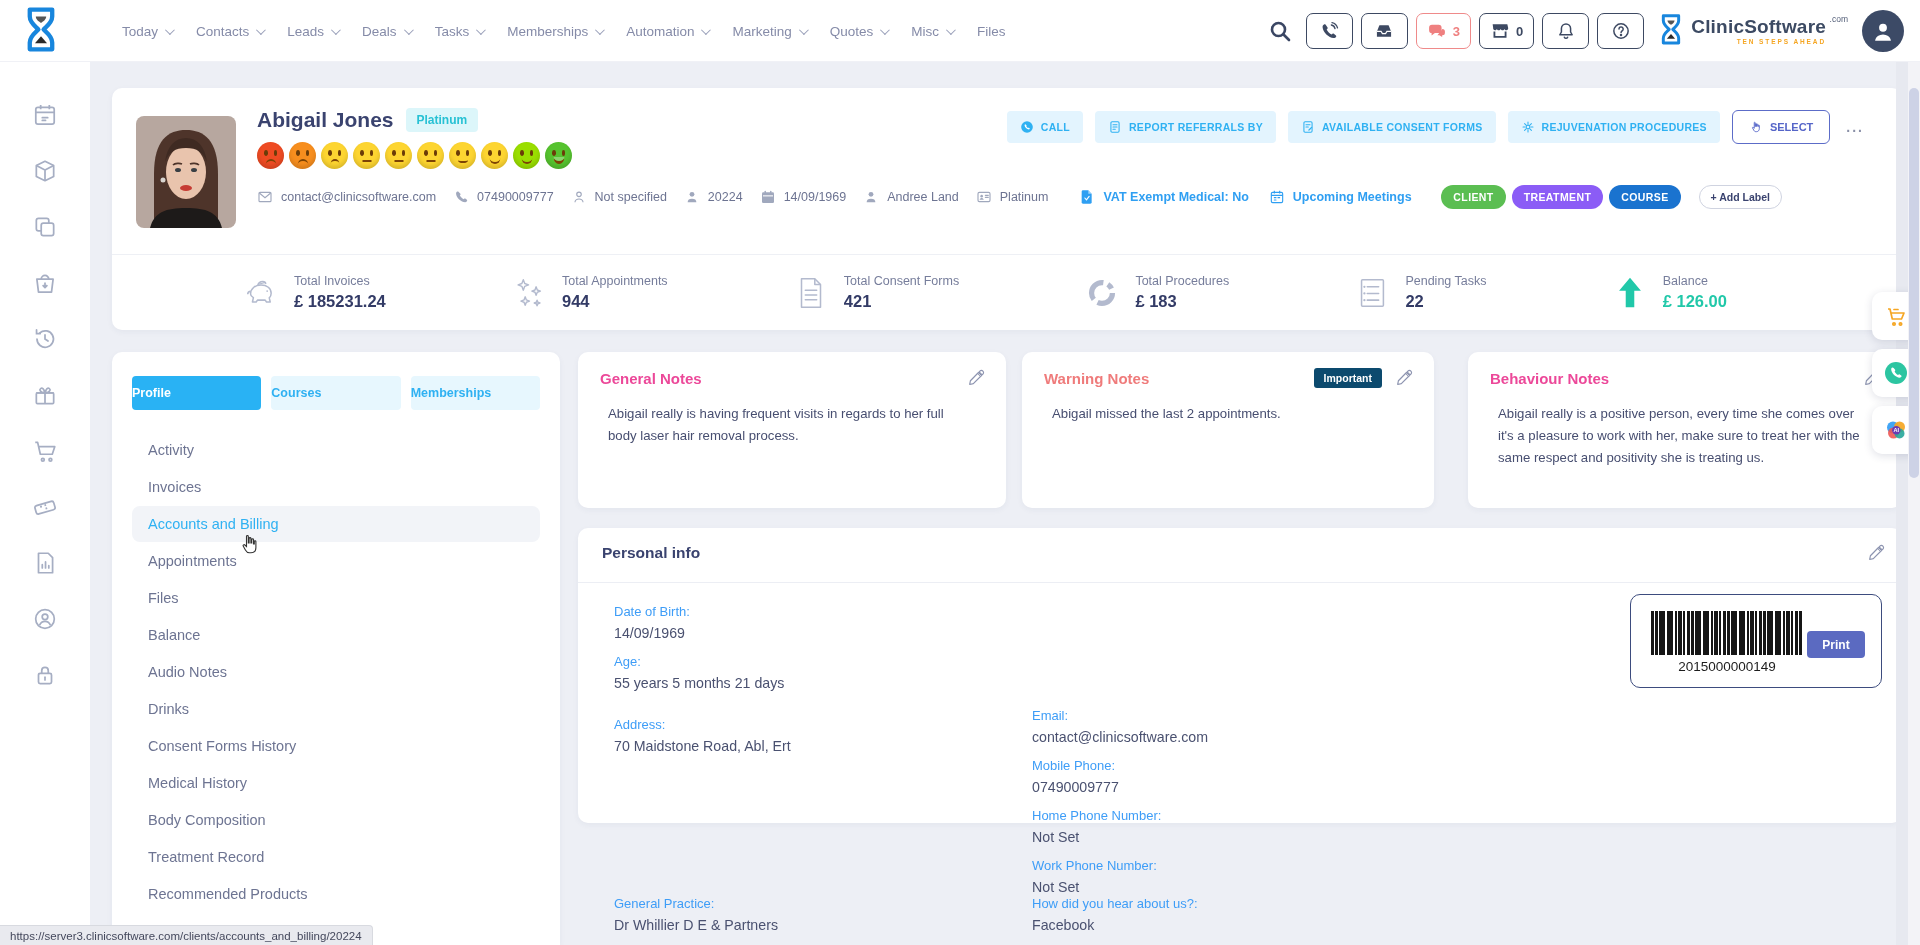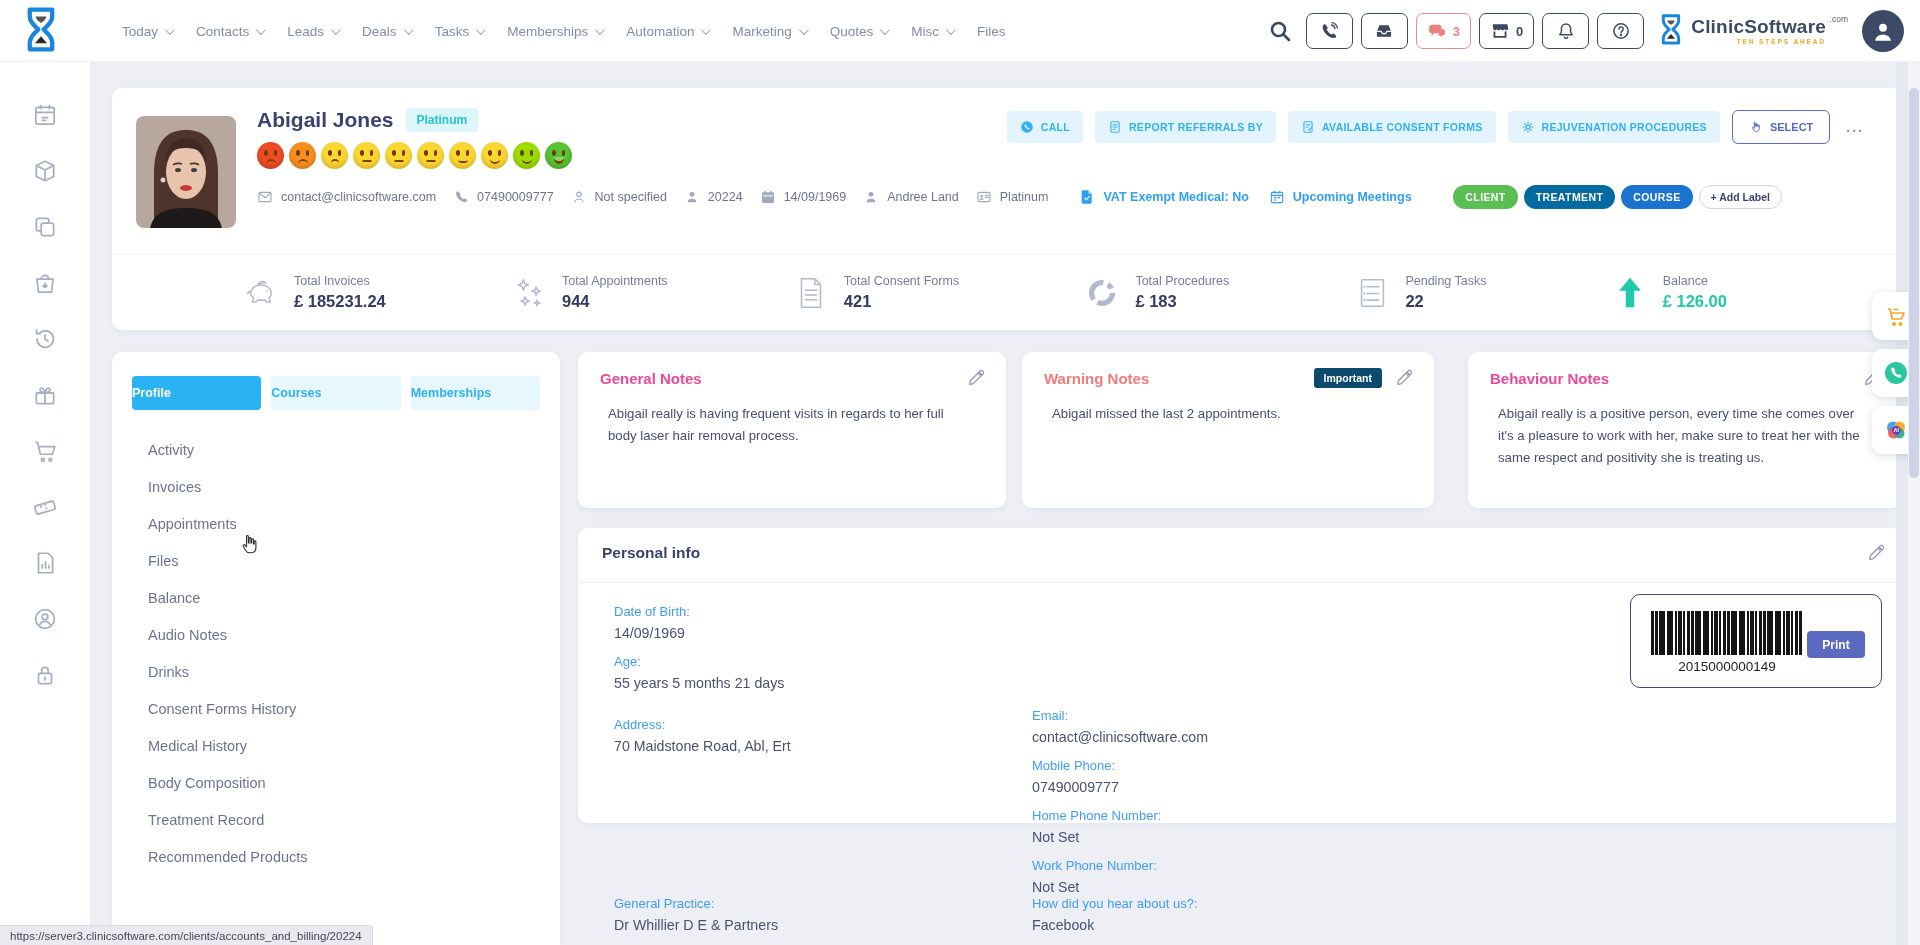--- a/index.html
+++ b/index.html
@@ -61,21 +61,21 @@
   .select-btn { display:flex; align-items:center; gap:7px; background:#fff; color:#5565c8; border:1.6px solid #5c6cc8; font-family:inherit; font-size:11px; font-weight:bold; padding:9px 16px; border-radius:6px; cursor:pointer; }
   .select-btn svg { width:14px; height:14px; }
   .more-dots { color:#8a90a8; font-weight:bold; font-size:14px; letter-spacing:2px; cursor:pointer; padding:4px; }
 
   .contact-row { position:absolute; left:145px; right:120px; top:97px; display:flex; align-items:center; gap:17px; white-space:nowrap; overflow:hidden; }
   .chip { display:flex; align-items:center; gap:8px; font-size:12.5px; color:#6d7492; }
   .chip .ci { width:16px; height:16px; color:#a0a8bd; }
   .chip .ci svg { width:16px; height:16px; }
   .chip.link { color:#2f9ff2; font-weight:bold; cursor:pointer; }
   .chip.link .ci { color:#2f9ff2; }
-  .pill-group { display:flex; align-items:center; gap:6px; margin-left:auto; }
+  .pill-group { display:flex; align-items:center; gap:18px; margin-left:auto; }
   .pill { color:#fff; font-size:10.5px; font-weight:bold; letter-spacing:.4px; padding:6px 12px; border-radius:13px; }
   .add-label { background:#fff; border:1px solid #cfd3e0; color:#3a436f; font-family:inherit; font-size:10.5px; font-weight:bold; padding:5px 11px; border-radius:13px; cursor:pointer; }
 
   .stats-strip { position:absolute; left:0; right:0; bottom:0; height:76px; border-top:1px solid #eef0f5; display:flex; align-items:center; justify-content:space-between; padding:0 175px 0 130px; }
   .stat { display:flex; align-items:center; gap:14px; }
   .stat .sti { width:38px; height:38px; color:#b3bace; }
   .stat .sti svg { width:38px; height:38px; }
   .slabel { font-size:12.5px; color:#767d9b; margin-bottom:4px; }
   .svalue { font-size:16.5px; font-weight:bold; color:#333b66; }
   .svalue.accent { color:#21c8a9; }
@@ -615,21 +615,21 @@
               </svg>
             </span>
             <span>Upcoming Meetings</span>
           </span>
         </span>
       <span class="pill-group">
         <span style="display:flex;gap:6px;align-items:center;">
 
             <span class="pill" style="background: rgb(91, 190, 82);">CLIENT</span>
 
-            <span class="pill" style="background: #0369a1;">TREATMENT</span>
+            <span class="pill" style="background: #8b5cf6;">TREATMENT</span>
 
             <span class="pill" style="background: rgb(26, 115, 207);">COURSE</span>
           </span>
         <button class="add-label">+ Add Label</button>
       </span>
     </div>
 
     <div class="stats-strip">
 
         <div class="stat">
@@ -725,20 +725,21 @@
         <button class="tab">Courses</button>
 
         <button class="tab">Memberships</button>
       </div>
     <div class="menu">
 
         <div class="mitem">Activity</div>
 
         <div class="mitem">Invoices</div>
 
+        <div class="mitem active">Accounts and Billing</div>
 
         <div class="mitem">Appointments</div>
 
         <div class="mitem">Files</div>
 
         <div class="mitem">Balance</div>
 
 
         <div class="mitem">Audio Notes</div>
 

